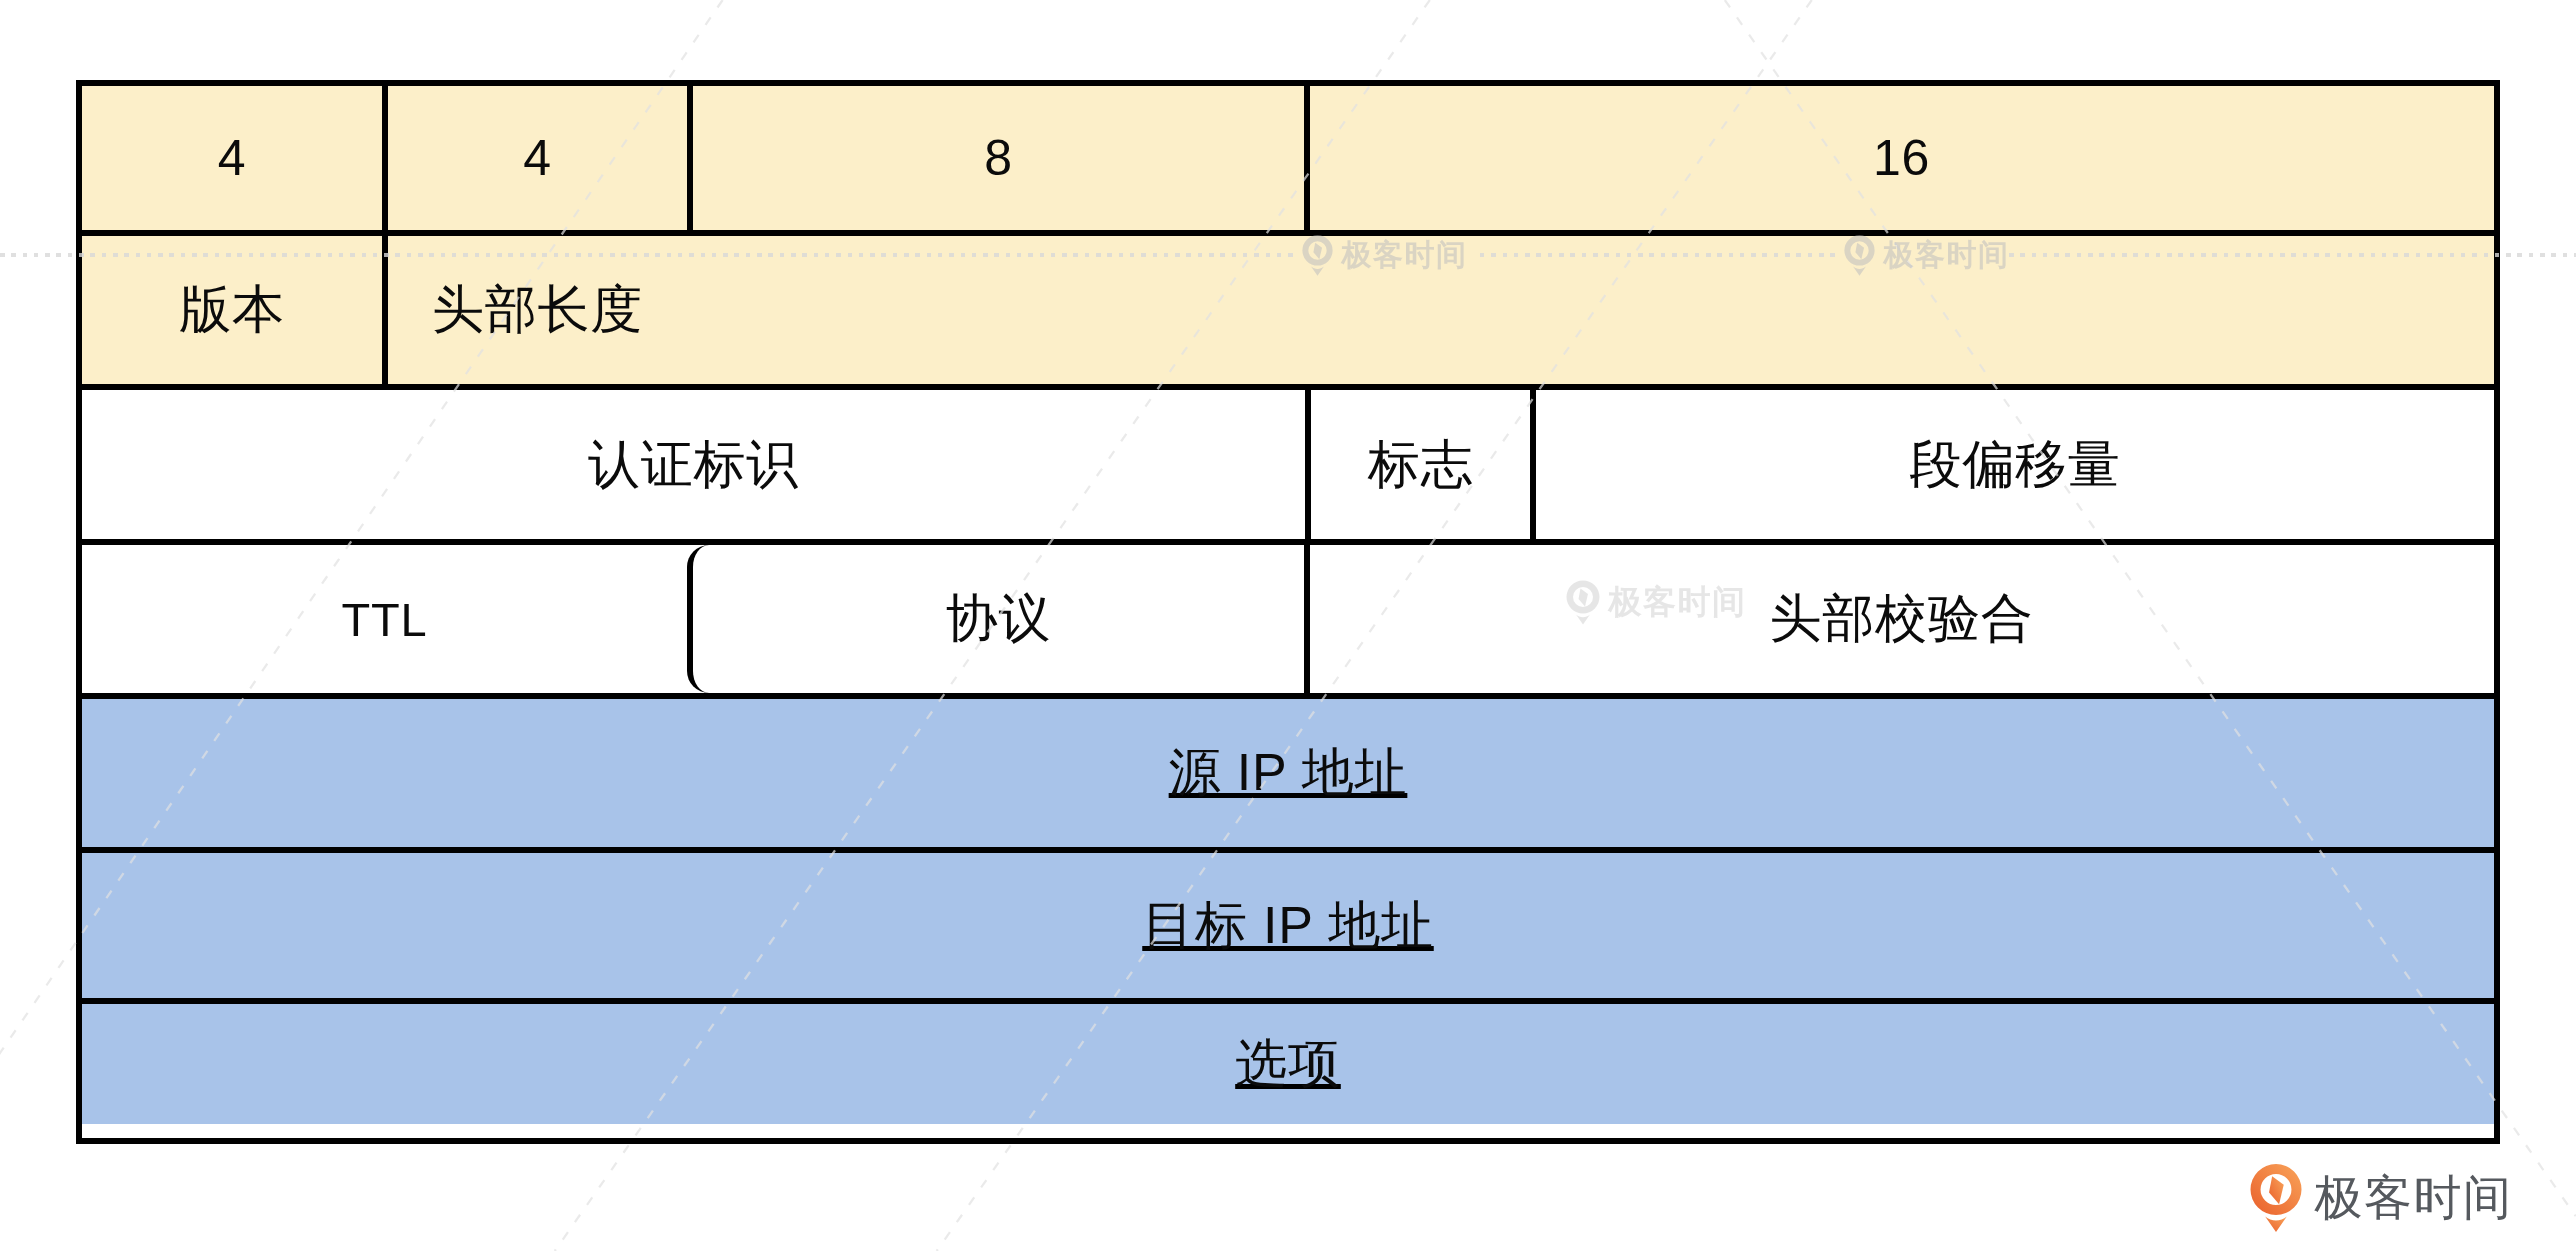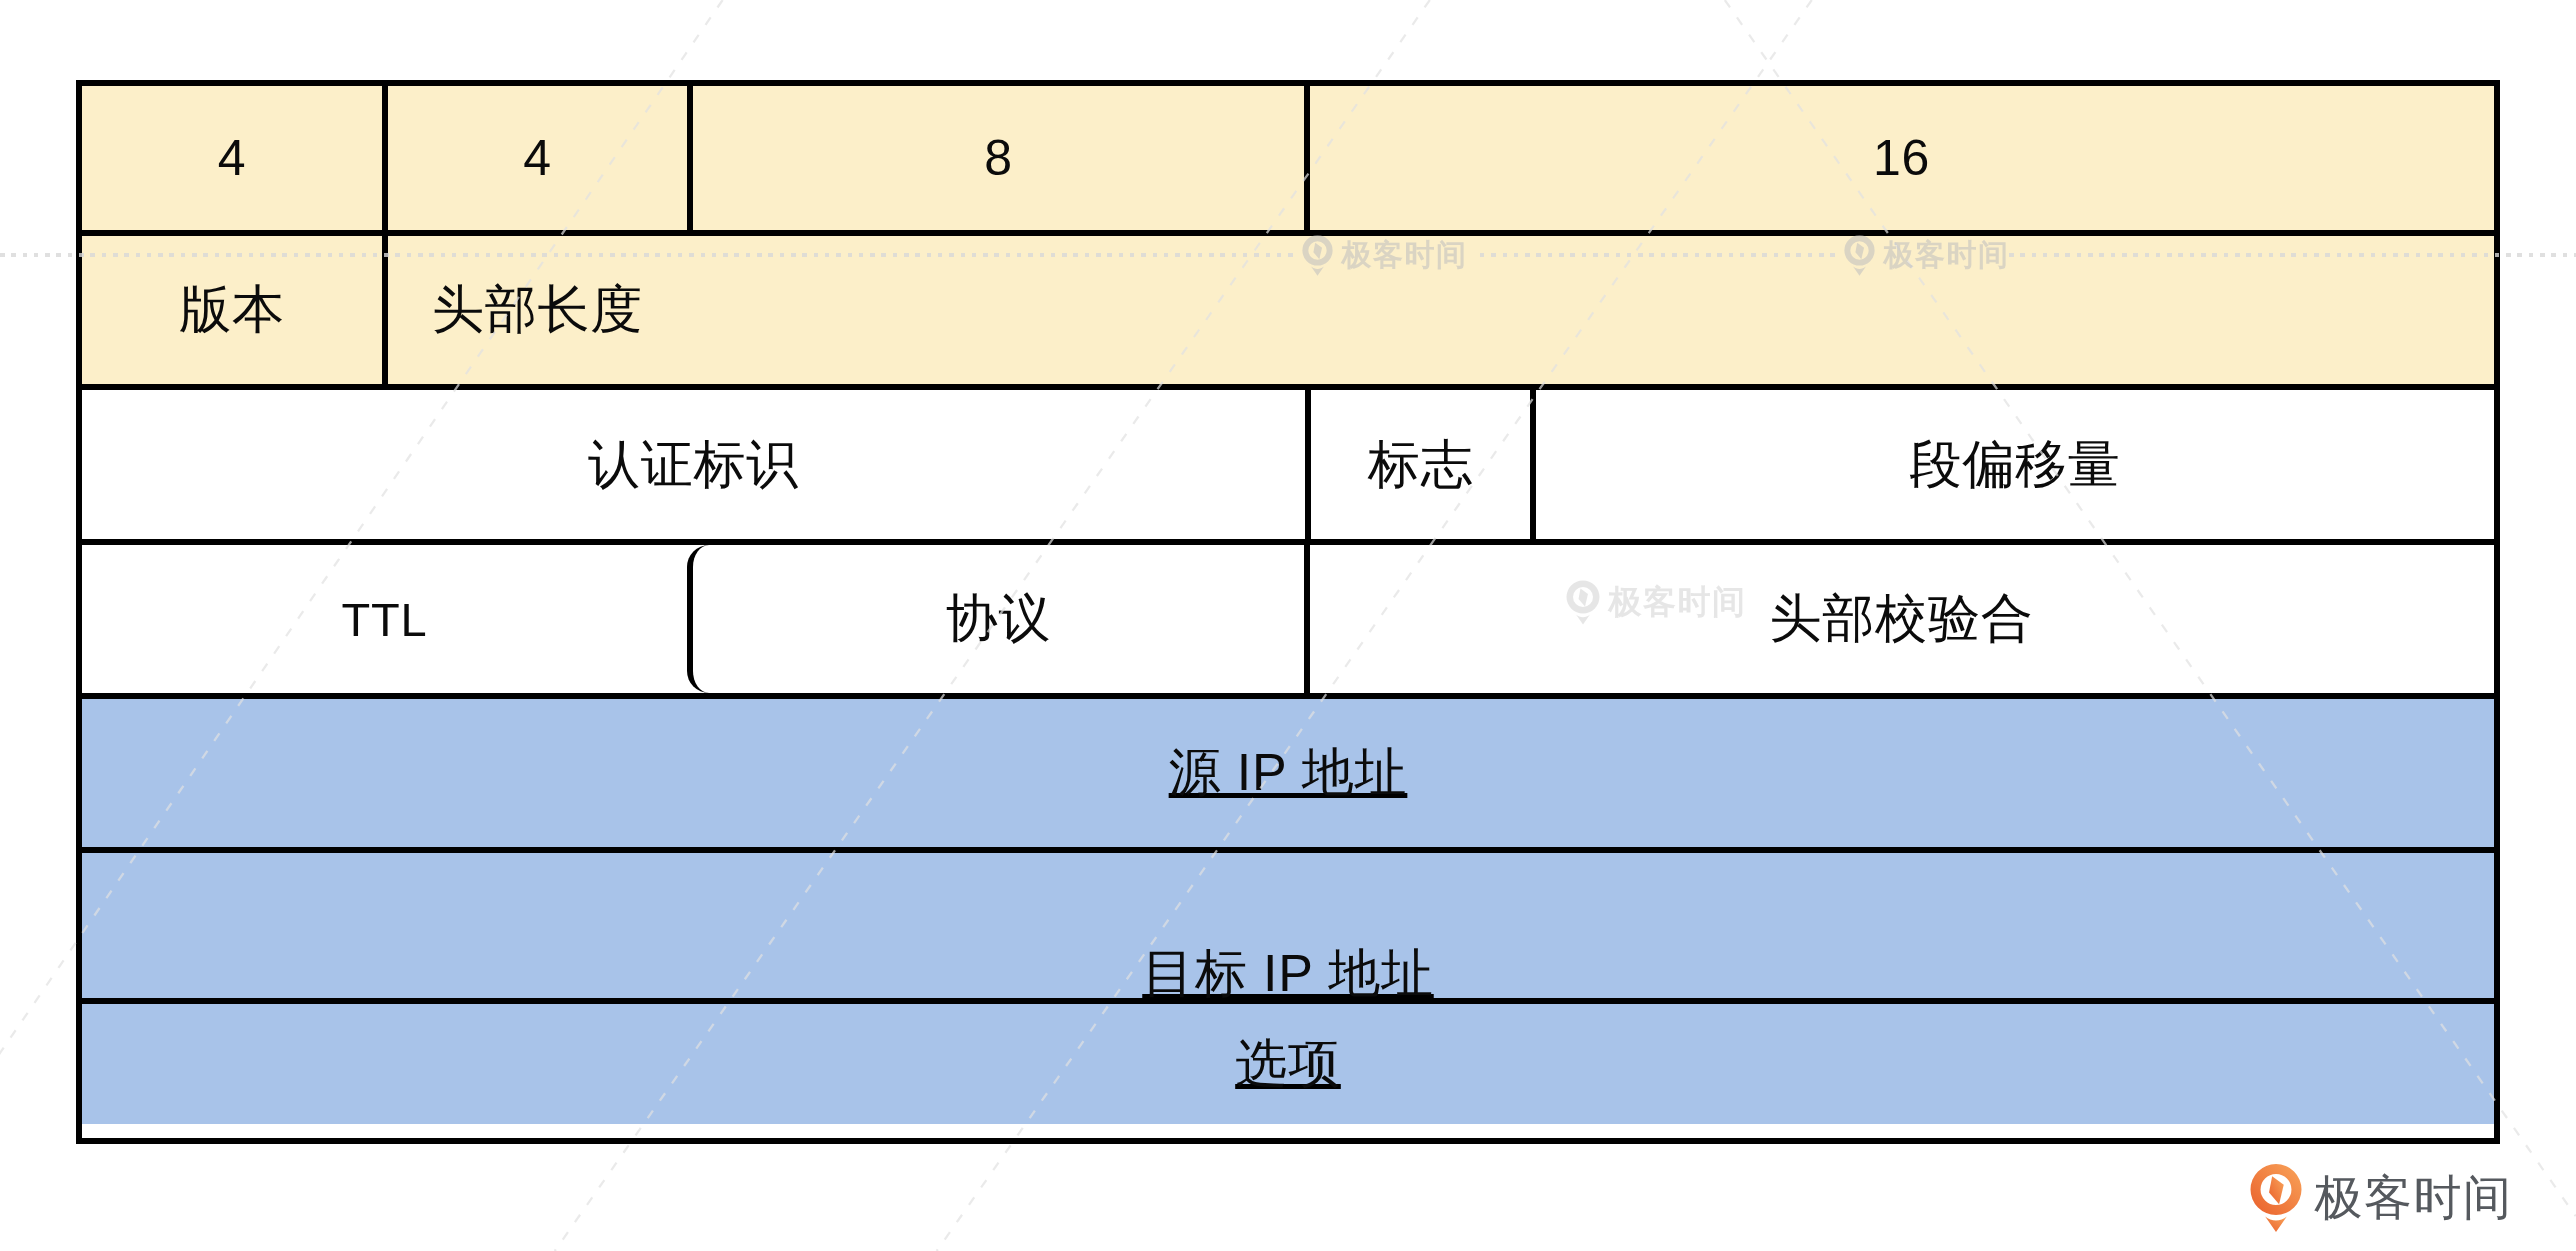--- a/index.html
+++ b/index.html
@@ -139,21 +139,21 @@
   </div>
   <div class="row bt" style="height:154px;">
     <div class="cell cell-latin" style="width:605px;">TTL</div>
     <div class="cell" style="width:617px;border-radius:22px;">协议</div>
     <div class="cell" style="width:1189px;">头部校验合</div>
   </div>
   <div class="row bt bg-addr" style="height:154px;">
     <div class="cell" style="width:2412px;">源 IP 地址</div>
   </div>
   <div class="row bt bg-addr" style="height:151px;">
-    <div class="cell" style="width:2412px;margin-top:48px;">目标 IP 地址</div>
+    <div class="cell" style="width:2412px;">目标 IP 地址</div>
   </div>
   <div class="row bt bg-addr" style="height:126px;">
     <div class="cell" style="width:2412px;">选项</div>
   </div>
 </div>
 
 <div class="logo">
   <svg width="56" height="68" viewBox="0 0 72 88">
       <use href="#pin-shape-orange"></use>
     </svg>

